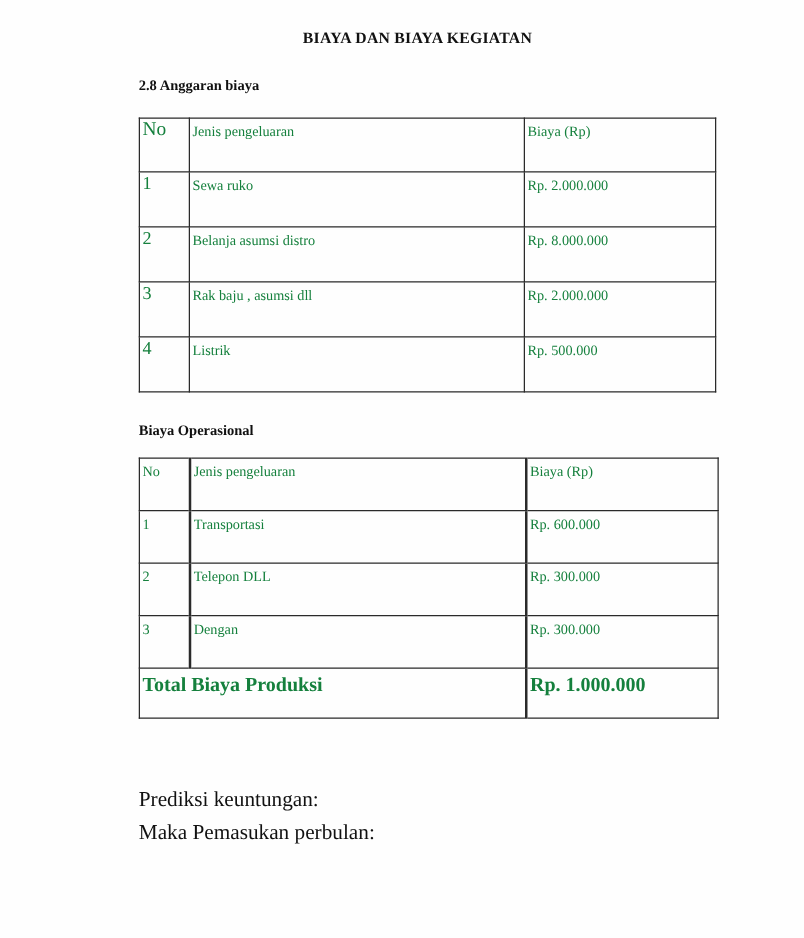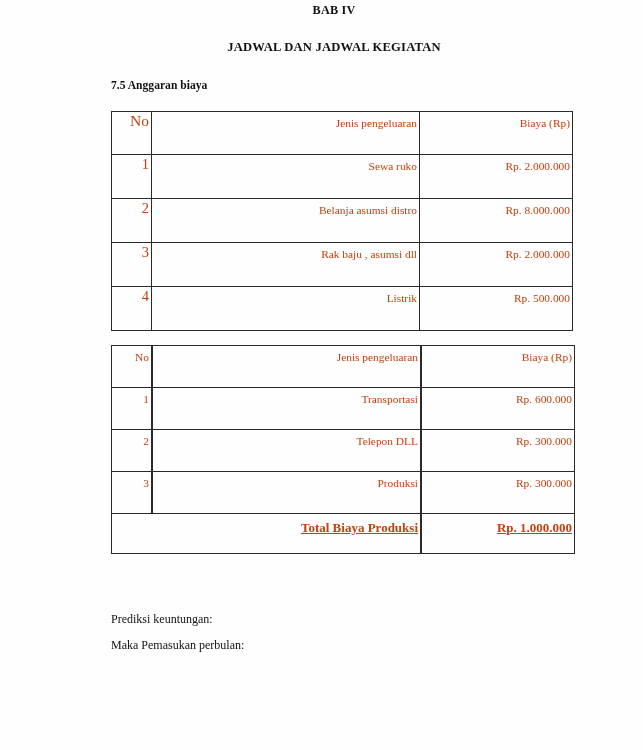--- a/index.html
+++ b/index.html
@@ -59,75 +59,73 @@
 
   table.doc-table {
     border-collapse: collapse;
     table-layout: fixed;
     width: 446px;
     margin: 0;
   }
   table.doc-table td {
     border: 1px solid #2a2a2a;
     font-size: 11.4px;
-    text-align: right;
+    text-align: left;
     vertical-align: top;
     padding: 5px 2px 0 2px;
     line-height: 13px;
-    color: #c2410c;
+    color: #15803d;
   }
   .col-no    { width: 35px; }
   .col-jenis { width: 263px; }
   .col-biaya { width: 148px; }
 
   
   #table-anggaran { margin-top: 18px; }
   #table-anggaran .row-head td { height: 37px; }
   #table-anggaran .row-data td { height: 38px; }
   #table-anggaran .row-total td { height: 18px; padding-top: 4px; }
   #table-anggaran .cell-no-head { font-size: 15.5px; padding-top: 2px; }
   #table-anggaran .cell-no-data { font-size: 14.5px; padding-top: 3px; }
 
   
   #table-operasional { margin-top: 14px; }
   #table-operasional .row-head td { height: 36px; }
   #table-operasional .row-data td { height: 36px; }
   #table-operasional .row-total td {
     height: 32px;
     font-weight: bold;
-    font-size: 13px;
+    font-size: 16px;
     padding-top: 7px;
-    text-decoration: underline;
   }
   #table-operasional .cell-no-head { font-size: 11.4px; }
   #table-operasional .cell-no-data { font-size: 11.4px; }
   #table-operasional td.col-biaya,
   #table-operasional td.col-jenis { border-left-width: 2px; }
 
   .para {
-    font-size: 12px;
+    font-size: 17px;
     line-height: 26px;
     margin: 0;
     text-align: justify;
     text-justify: inter-word;
     color: #111111;
   }
   .para-first { padding-top: 52px; }
 </style>
 </head>
 <body>
 
 <div class="page">
   <div class="content">
 
-    <div class="title-main">BAB IV</div>
-
-    <div class="title-sub">JADWAL DAN JADWAL KEGIATAN</div>
-
-    <div class="section-heading heading-41">7.5 Anggaran biaya</div>
+
+    <div class="title-sub">BIAYA DAN BIAYA KEGIATAN</div>
+
+    <div class="section-heading heading-41">2.8 Anggaran biaya</div>
 
     <table class="doc-table" id="table-anggaran">
       <tbody>
         <tr class="row-head">
           <td class="col-no cell-no-head">No</td>
           <td class="col-jenis">Jenis pengeluaran</td>
           <td class="col-biaya">Biaya (Rp)</td>
         </tr>
 
         <tr class="row-data">
@@ -150,20 +148,21 @@
 
         <tr class="row-data">
           <td class="col-no cell-no-data">4</td>
           <td class="col-jenis">Listrik</td>
           <td class="col-biaya">Rp. 500.000</td>
         </tr>
 
       </tbody>
     </table>
 
+    <div class="section-heading heading-oper" style="padding-top:24px;">Biaya Operasional</div>
 
     <table class="doc-table" id="table-operasional">
       <tbody>
         <tr class="row-head">
           <td class="col-no cell-no-head">No</td>
           <td class="col-jenis">Jenis pengeluaran</td>
           <td class="col-biaya">Biaya (Rp)</td>
         </tr>
 
         <tr class="row-data">
@@ -173,21 +172,21 @@
         </tr>
 
         <tr class="row-data">
           <td class="col-no cell-no-data">2</td>
           <td class="col-jenis">Telepon DLL</td>
           <td class="col-biaya">Rp. 300.000</td>
         </tr>
 
         <tr class="row-data">
           <td class="col-no cell-no-data">3</td>
-          <td class="col-jenis">Produksi</td>
+          <td class="col-jenis">Dengan</td>
           <td class="col-biaya">Rp. 300.000</td>
         </tr>
 
         <tr class="row-total">
           <td colspan="2">Total Biaya Produksi</td>
           <td class="col-biaya">Rp. 1.000.000</td>
         </tr>
       </tbody>
     </table>
 

